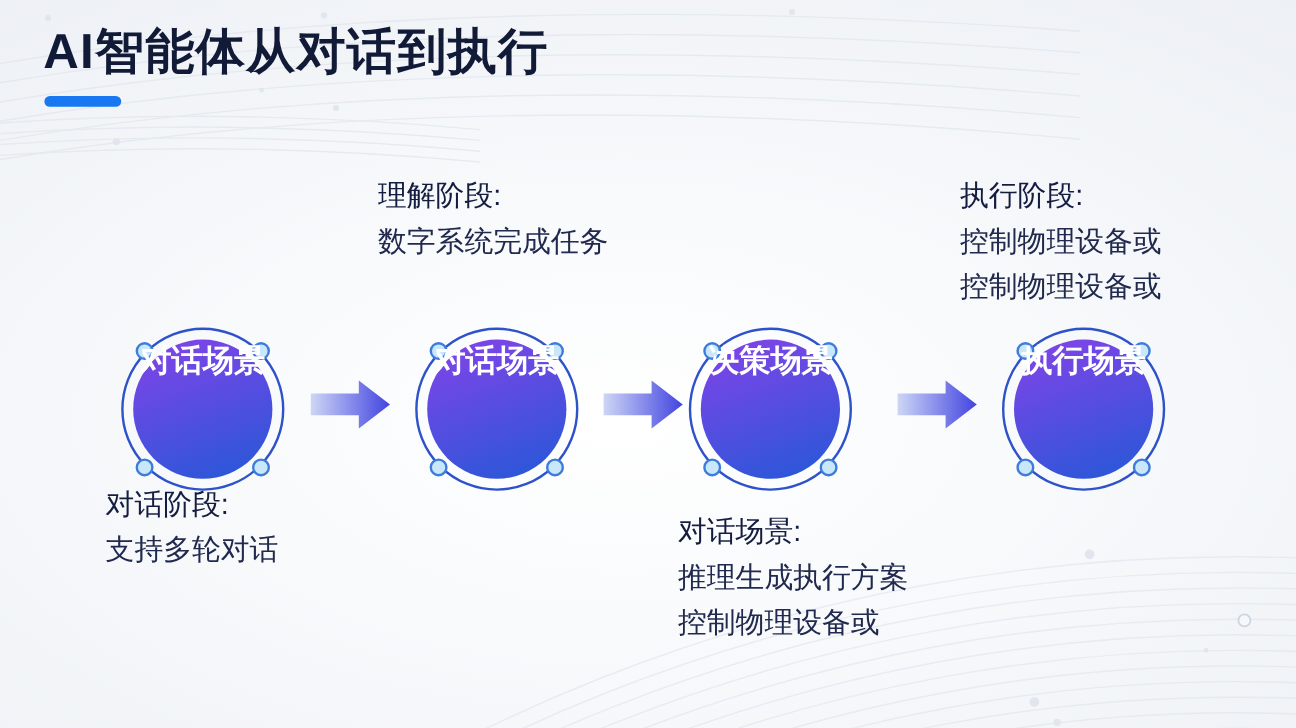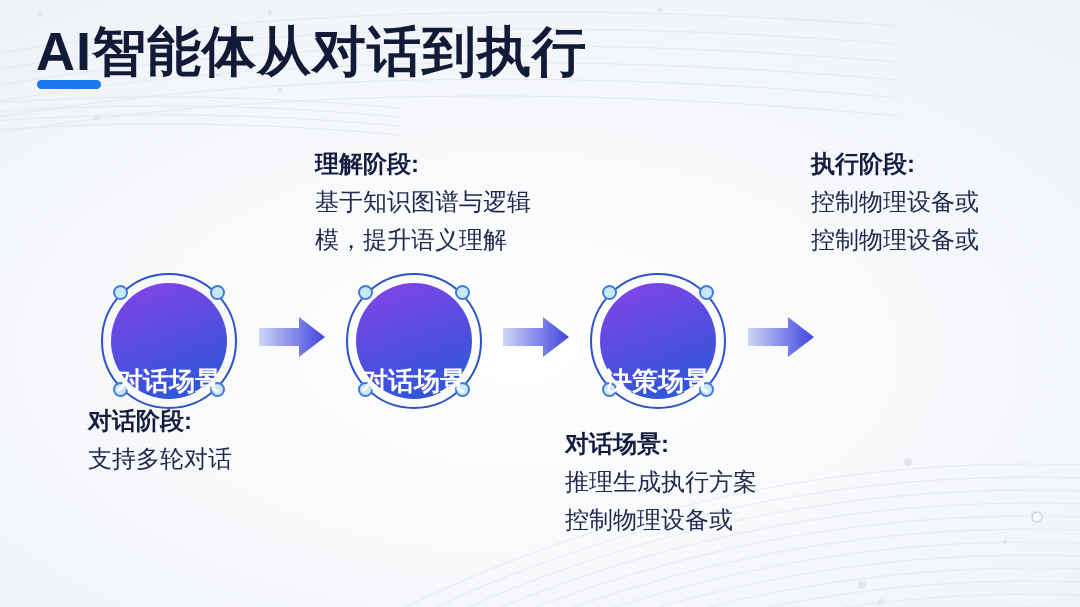--- a/index.html
+++ b/index.html
@@ -6,46 +6,46 @@
   body{font-family:"Liberation Sans","DejaVu Sans",sans-serif;}
   .canvas{
     position:relative;width:1080px;height:607px;overflow:hidden;
     background:radial-gradient(ellipse 80% 75% at 48% 58%, #ffffff 0%, #f7f9fb 45%, #edf0f5 100%);
   }
   .bg-decor{position:absolute;left:0;top:0;width:1080px;height:607px;pointer-events:none;}
 
   
   .page-title{
     position:absolute;left:36px;top:16px;margin:0;
-    font-size:54px;font-weight:800;letter-spacing:1px;color:var(--title-color,#111a36);
+    font-size:41px;font-weight:800;letter-spacing:1px;color:var(--title-color,#111a36);
   }
   .title-underline{
     position:absolute;left:37px;top:80px;width:64px;height:9px;border-radius:4.5px;
     background:var(--accent,#1778f2);
   }
 
   
   .annotation{position:absolute;font-size:24px;line-height:38px;color:var(--body-text,#212a4e);}
-  .ann-heading{font-weight:700;color:var(--heading-text,#141d40);}
+  .ann-heading{font-weight:400;color:var(--heading-text,#141d40);}
   .ann-understand{left:315px;top:145px;width:265px;}
-  .ann-execute{left:800px;top:145px;width:255px;margin-left:11px;}
+  .ann-execute{left:800px;top:145px;width:255px;}
   .ann-dialogue{left:88px;top:402px;width:250px;}
   .ann-decision{left:565px;top:425px;width:285px;}
 
   
   .node{position:absolute;width:136px;height:136px;top:273px;}
-  .node-1{left:101px;} .node-2{left:346px;} .node-3{left:590px;} .node-4{left:835px;}
+  .node-1{left:101px;} .node-2{left:346px;} .node-3{left:574px;} .node-4{left:835px;}
   .node-ring{
     position:absolute;inset:0;border-radius:50%;
     border:2px solid var(--ring-color,#2e52c9);box-sizing:border-box;
   }
   .node-circle{
     position:absolute;left:10px;top:10px;width:116px;height:116px;border-radius:50%;
     background:linear-gradient(160deg, var(--node-grad-start,#7e44e8) 8%, var(--node-grad-end,#2b57d8) 92%);
-    display:flex;align-items:flex-end;justify-content:center;
+    display:flex;align-items:flex-start;justify-content:center;
   }
   .node-label{color:var(--node-label-color,#ffffff);font-size:26px;font-weight:700;white-space:nowrap;}
   .sat-dot{
     position:absolute;width:15px;height:15px;border-radius:50%;box-sizing:border-box;
     background:var(--dot-fill,#c9e7fa);border:2px solid var(--dot-stroke,#3e7cdc);
   }
   .sat-tl{left:12px;top:12px;} .sat-tr{left:109px;top:12px;}
   .sat-bl{left:12px;top:109px;} .sat-br{left:109px;top:109px;}
 
   .arrow-layer{position:absolute;left:0;top:0;width:1080px;height:607px;pointer-events:none;}
@@ -97,22 +97,21 @@
       <circle cx="881" cy="602" r="3"></circle>
     </g>
     <circle cx="1037" cy="517" r="5" fill="#f6f8fb" stroke="#ccd5e3" stroke-width="1.5"></circle>
   </svg>
 
   <h1 class="page-title">AI智能体从对话到执行</h1>
   <div class="title-underline"></div>
 
   <div class="annotation ann-understand">
     <div class="ann-heading">理解阶段:</div>
-    <div class="ann-line">基于知识图谱与逻辑</div>
-    <div class="ann-line">模，提升语义理解</div>
+    <div class="ann-line">数字系统完成任务</div>
   </div>
 
   <div class="annotation ann-execute">
     <div class="ann-heading">执行阶段:</div>
     <div class="ann-line">控制物理设备或</div>
     <div class="ann-line">控制物理设备或</div>
   </div>
 
   <div class="annotation ann-dialogue">
     <div class="ann-heading">对话阶段:</div>
@@ -151,20 +150,30 @@
     <div class="node-ring"></div>
     <div class="sat-dot sat-tl"></div>
     <div class="sat-dot sat-tr"></div>
     <div class="sat-dot sat-bl"></div>
     <div class="sat-dot sat-br"></div>
     <div class="node-circle">
       <span class="node-label">决策场景</span>
     </div>
   </div>
 
+  <div class="node node-4">
+    <div class="node-ring"></div>
+    <div class="sat-dot sat-tl"></div>
+    <div class="sat-dot sat-tr"></div>
+    <div class="sat-dot sat-bl"></div>
+    <div class="sat-dot sat-br"></div>
+    <div class="node-circle">
+      <span class="node-label">执行场景</span>
+    </div>
+  </div>
 
   <svg class="arrow-layer" viewBox="0 0 1080 607" fill="none">
     <defs>
       <linearGradient id="ag1" gradientUnits="userSpaceOnUse" x1="259" y1="337" x2="325" y2="337">
         <stop class="arrow-stop-a" offset="0"></stop>
           <stop class="arrow-stop-b" offset="1"></stop>
       </linearGradient>
       <linearGradient id="ag2" gradientUnits="userSpaceOnUse" x1="503" y1="337" x2="569" y2="337">
         <stop class="arrow-stop-a" offset="0"></stop>
           <stop class="arrow-stop-b" offset="1"></stop>

